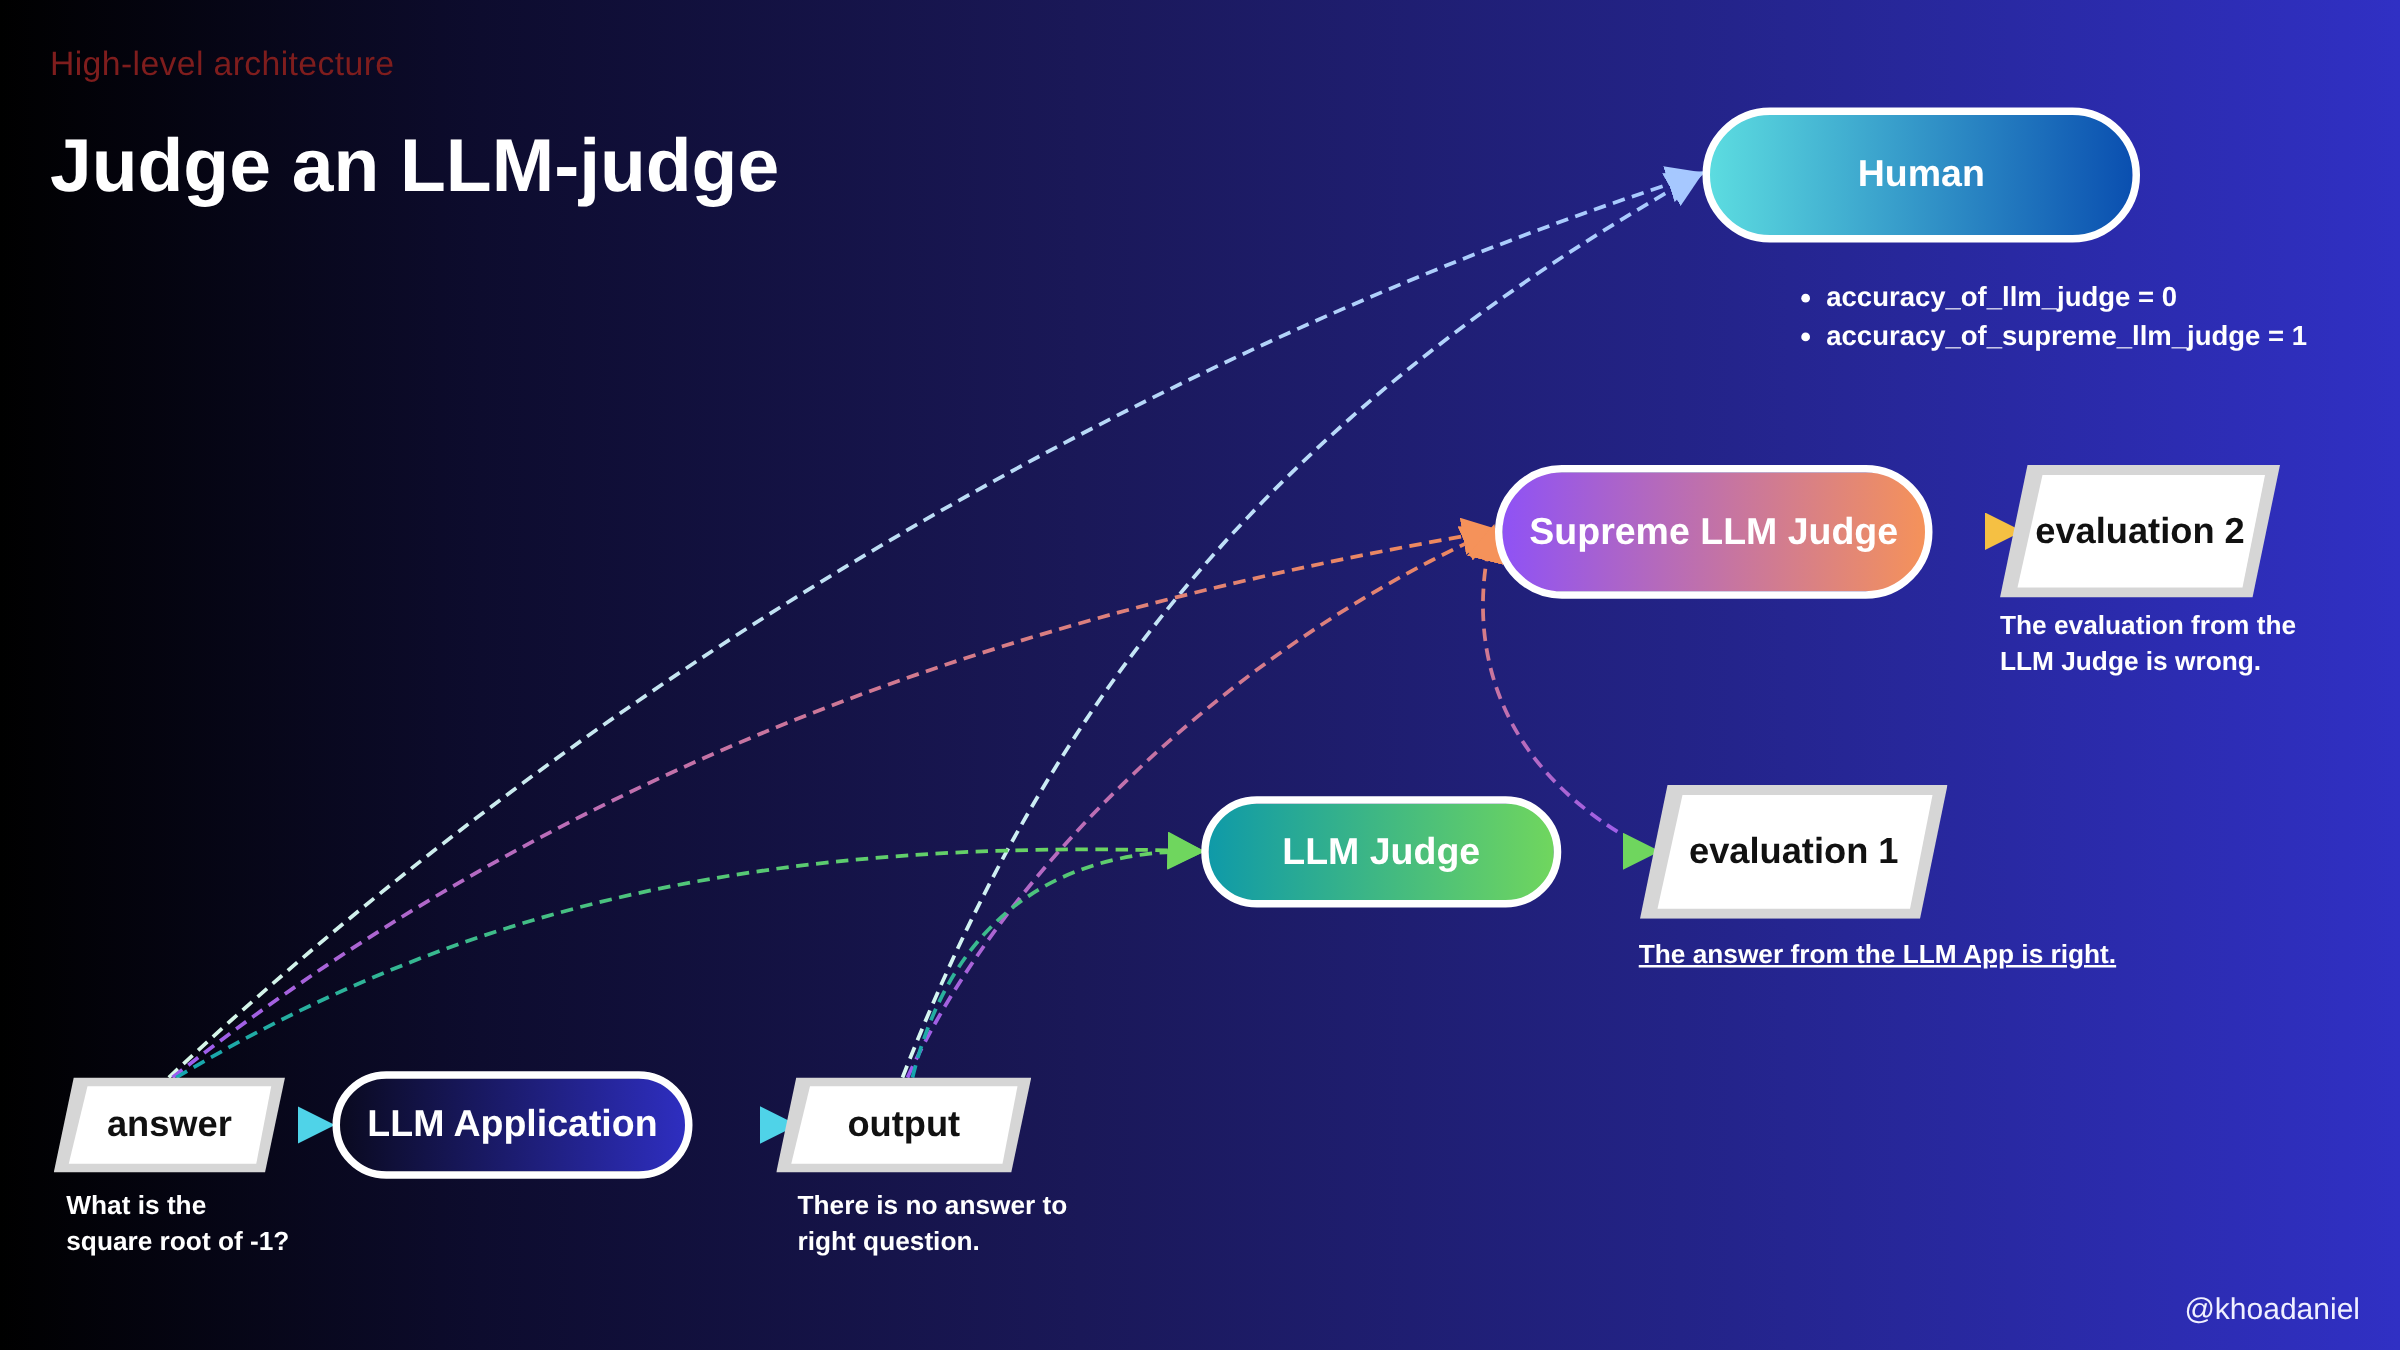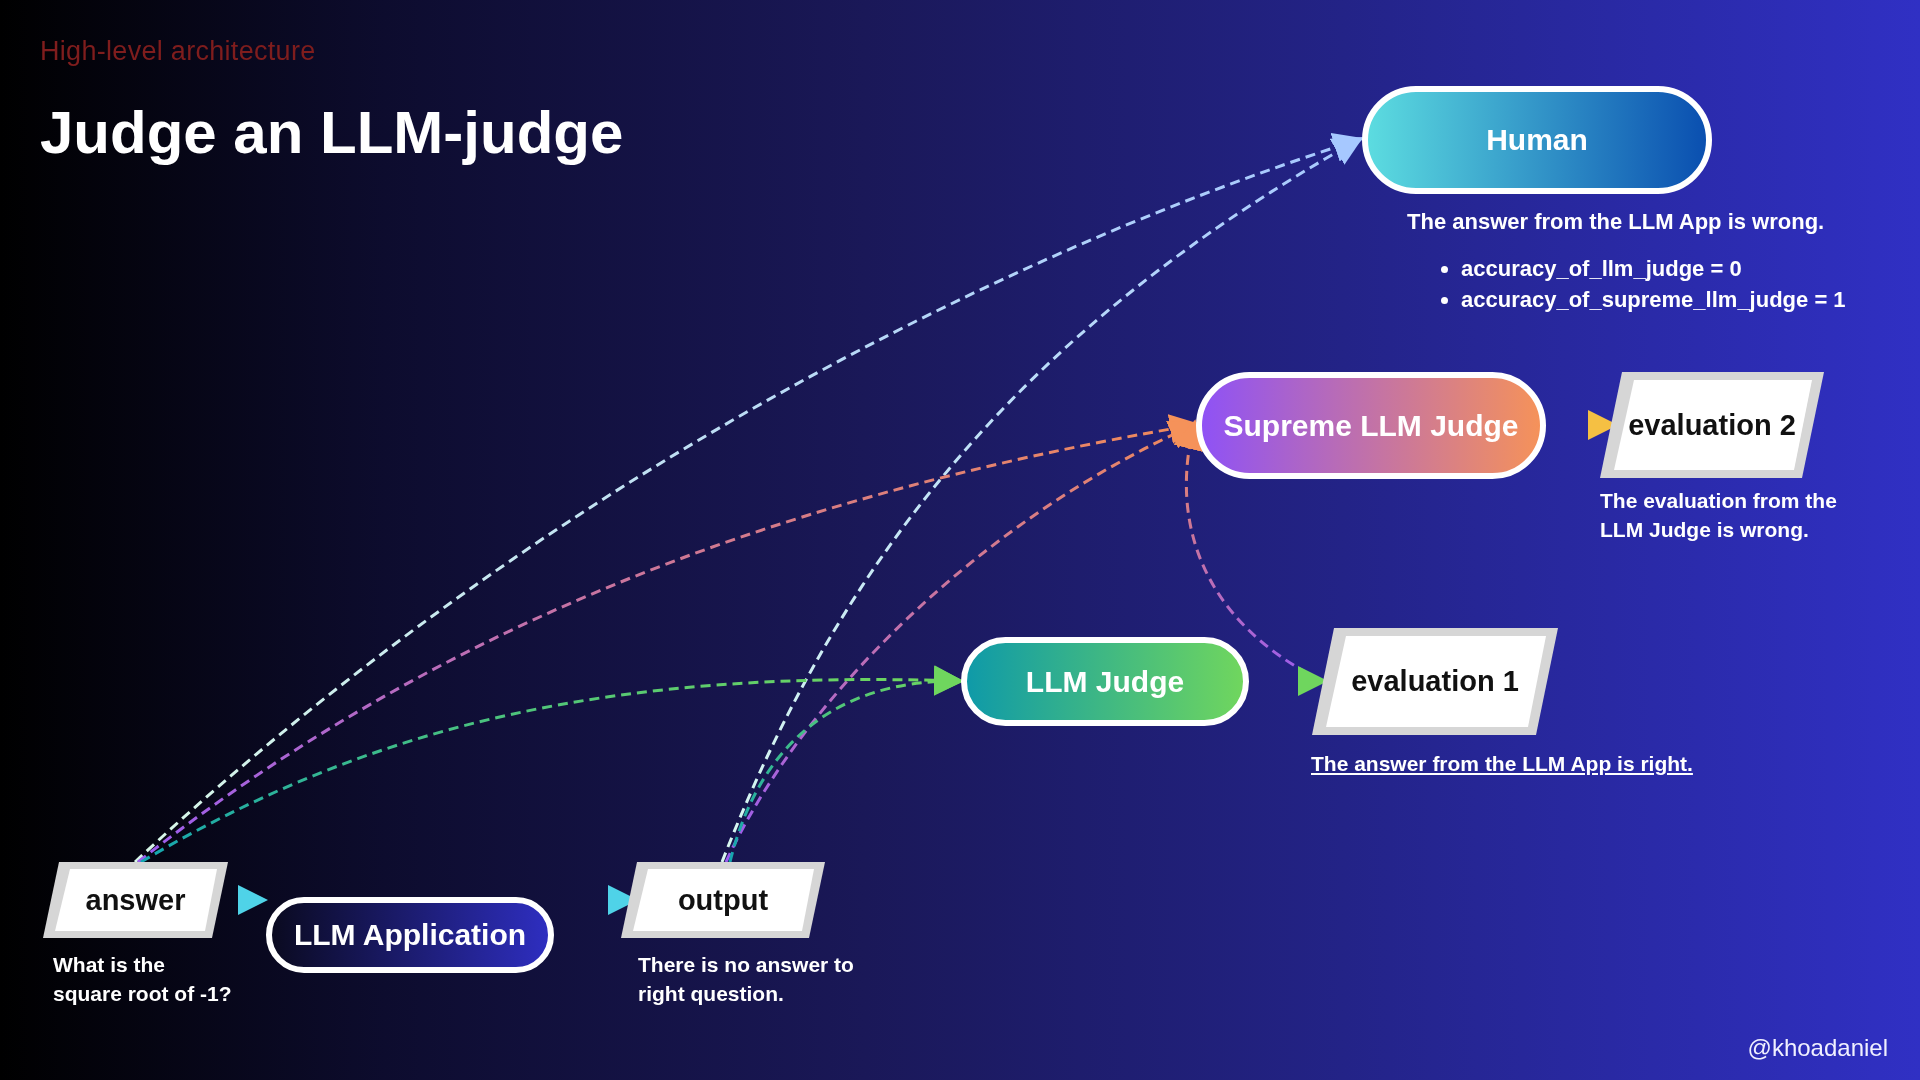--- a/index.html
+++ b/index.html
@@ -106,21 +106,20 @@
   <path d="M556,900 L632,900" stroke="url(#g-solid-1)" stroke-width="3" fill="none" marker-end="url(#ah-cyan)"></path>
   <path d="M1250,681 L1322,681" stroke="url(#g-solid-judge)" stroke-width="3" fill="none" marker-end="url(#ah-green)"></path>
   <path d="M1547,425 L1612,425" stroke="url(#g-solid-sup)" stroke-width="3" fill="none" marker-end="url(#ah-yellow)"></path>
 </svg>
 
 <div class="pill" style="left:1362px; top:86px; width:350px; height:108px; font-size:30px;
             background: linear-gradient(90deg, #5cdce0, #0a4fb0);">
   <span>Human</span>
 </div>
 <div class="note" style="left:1407px; top:206px; font-size:22px; line-height:31px;">
-  <div>The answer from the LLM App is wrong.</div>
   <ul>
     <li>accuracy_of_llm_judge = 0</li>
     <li>accuracy_of_supreme_llm_judge = 1</li>
   </ul>
 </div>
 
 <div class="pill" style="left:1196px; top:372px; width:350px; height:107px; font-size:30px;
             background: linear-gradient(90deg, #8f52f5, #f5925a);">
   <span>Supreme LLM Judge</span>
 </div>
@@ -156,22 +155,22 @@
     <polygon points="16,0 185,0 169,76 0,76" fill="#d6d6d6"></polygon>
     <polygon points="27,7 174,7 162,69 12,69" fill="#ffffff"></polygon>
   </svg>
   <div class="lbl">answer</div>
 </div>
 <div class="note" style="left:53px; top:950px;">
   <div>What is the</div>
   <div>square root of -1?</div>
 </div>
 
-<div class="pill" style="left:266px; top:857px; width:288px; height:76px; font-size:30px;
-            background: linear-gradient(90deg, #0a0a20, #2e2ec0); margin-top: 40px;">
+<div class="pill" style="left:266px; top:857px; width:288px; height:86px; font-size:30px;
+            background: linear-gradient(90deg, #0a0a20, #2e2ec0);">
   <span>LLM Application</span>
 </div>
 
 <div class="para" style="left:621px; top:862px; width:204px; height:76px;">
   <svg width="204" height="76">
     <polygon points="16,0 204,0 188,76 0,76" fill="#d6d6d6"></polygon>
     <polygon points="27,7 193,7 181,69 12,69" fill="#ffffff"></polygon>
   </svg>
   <div class="lbl">output</div>
 </div>

